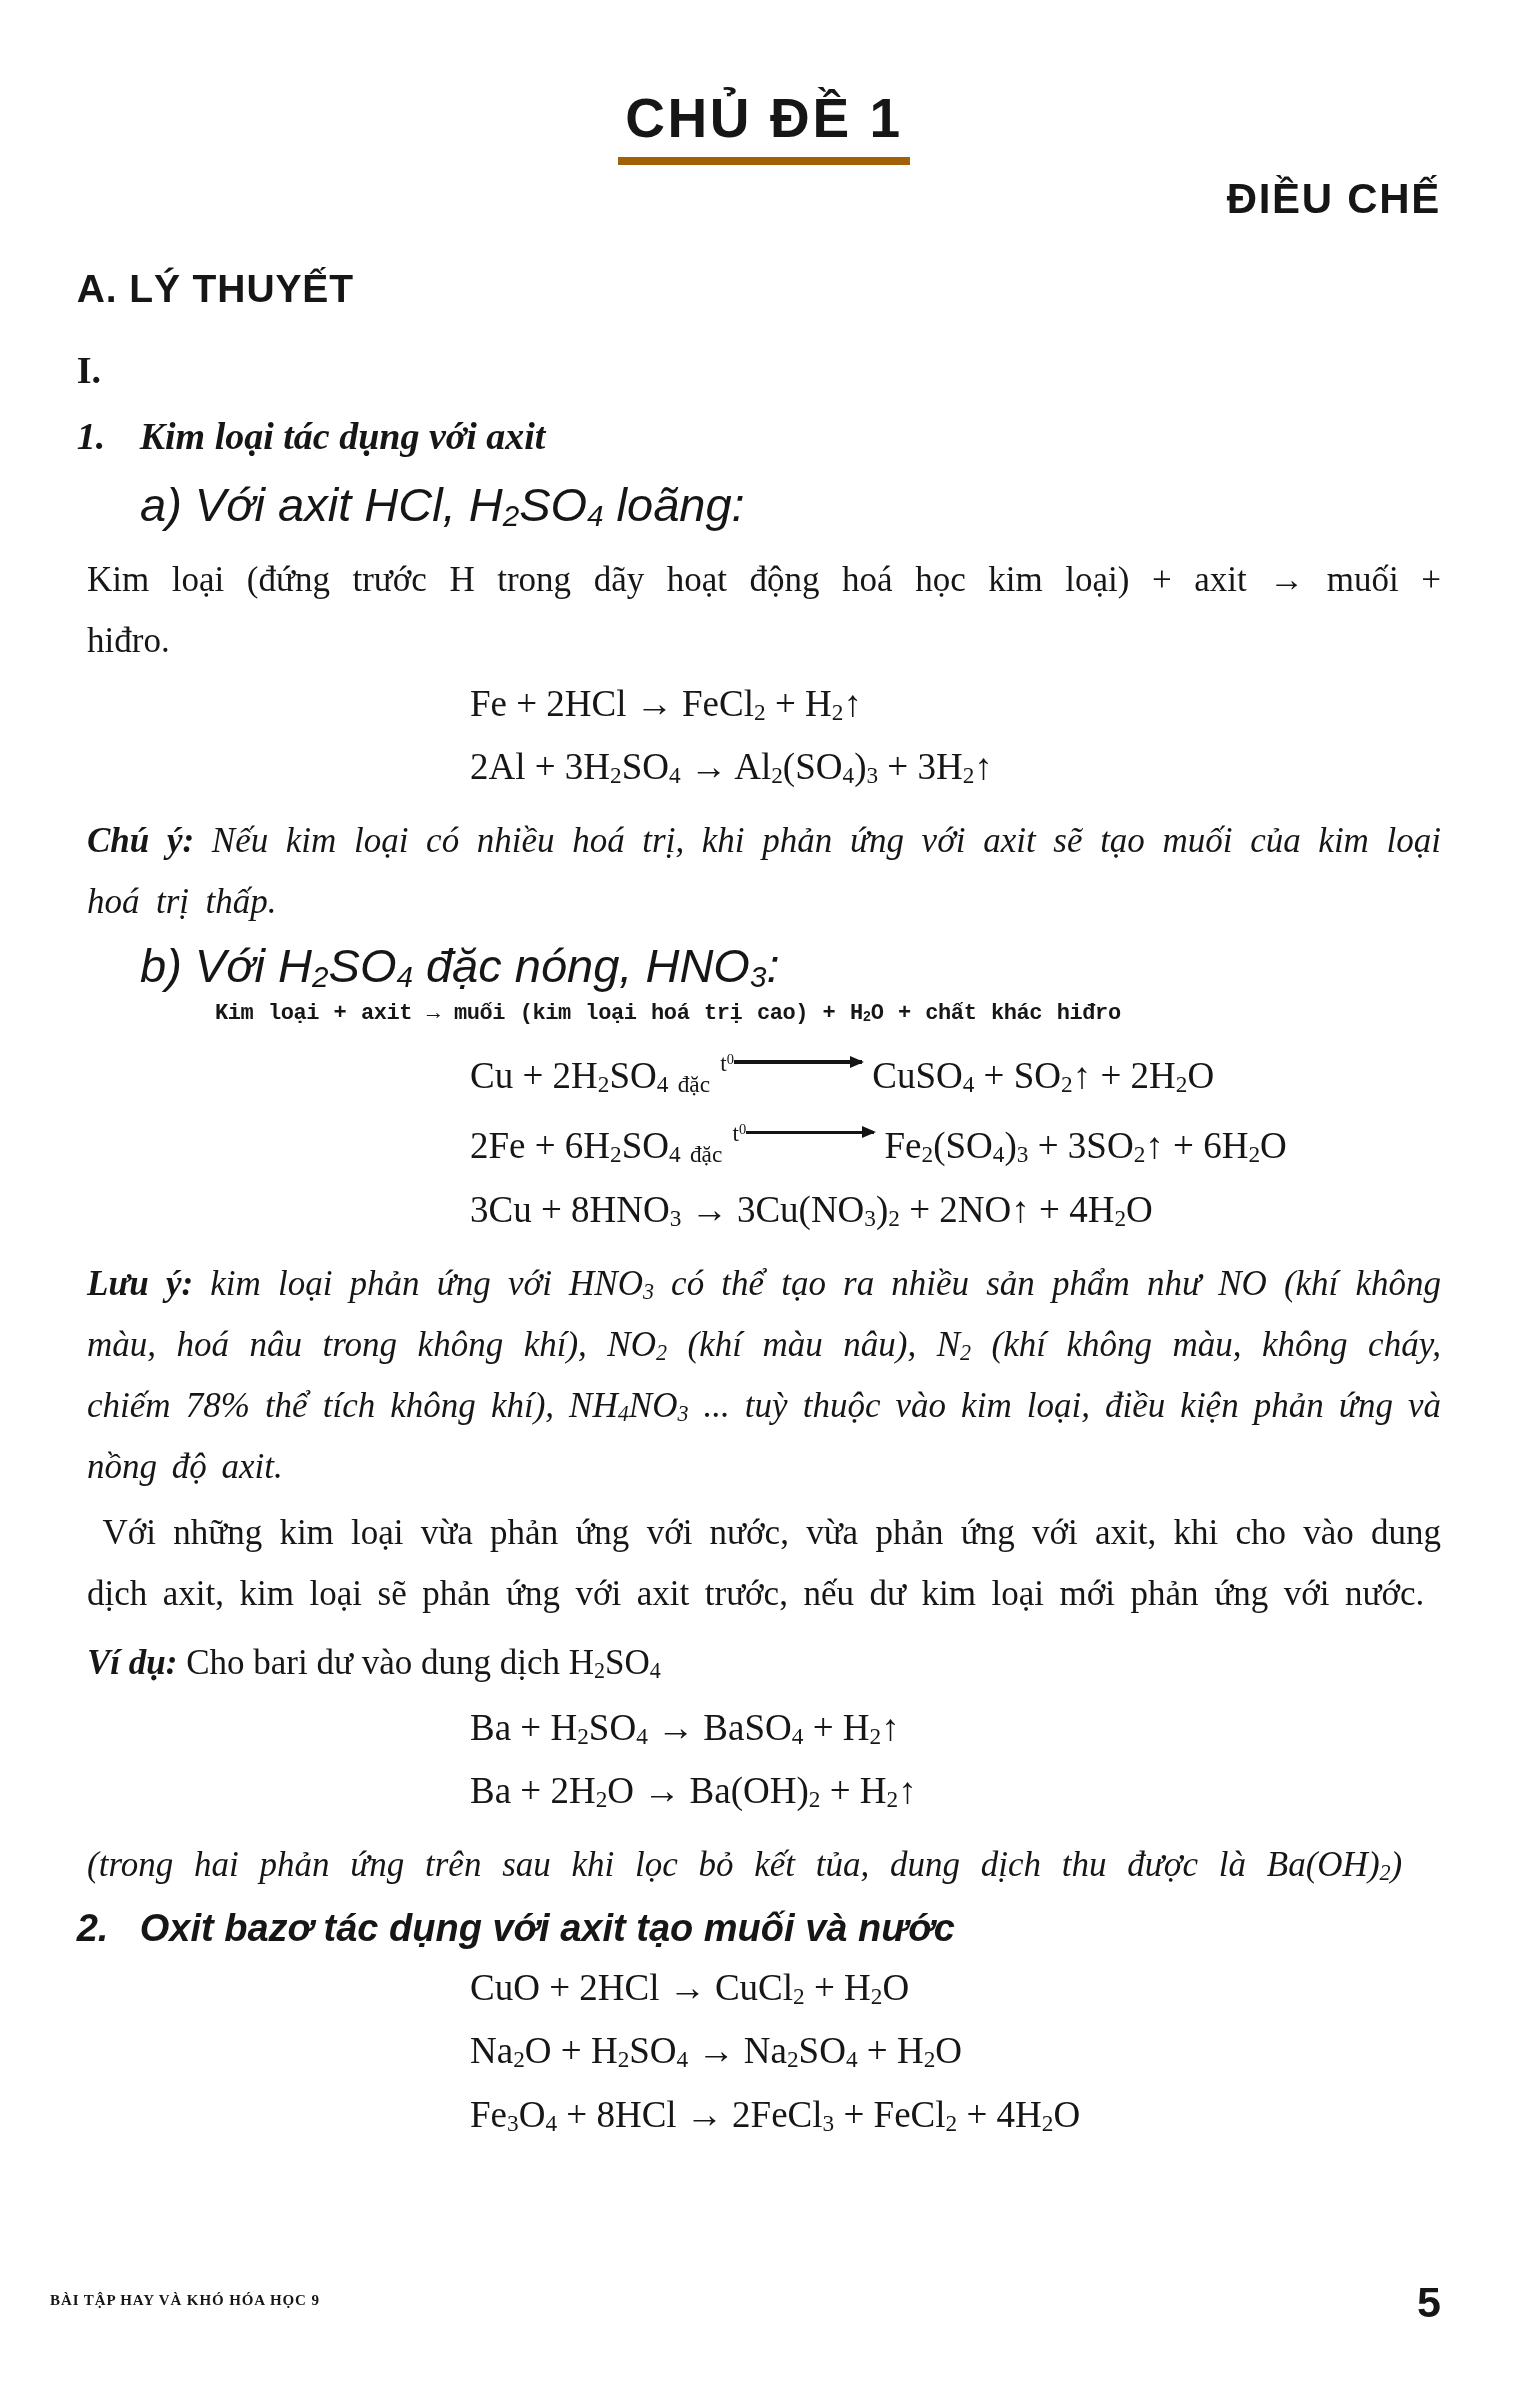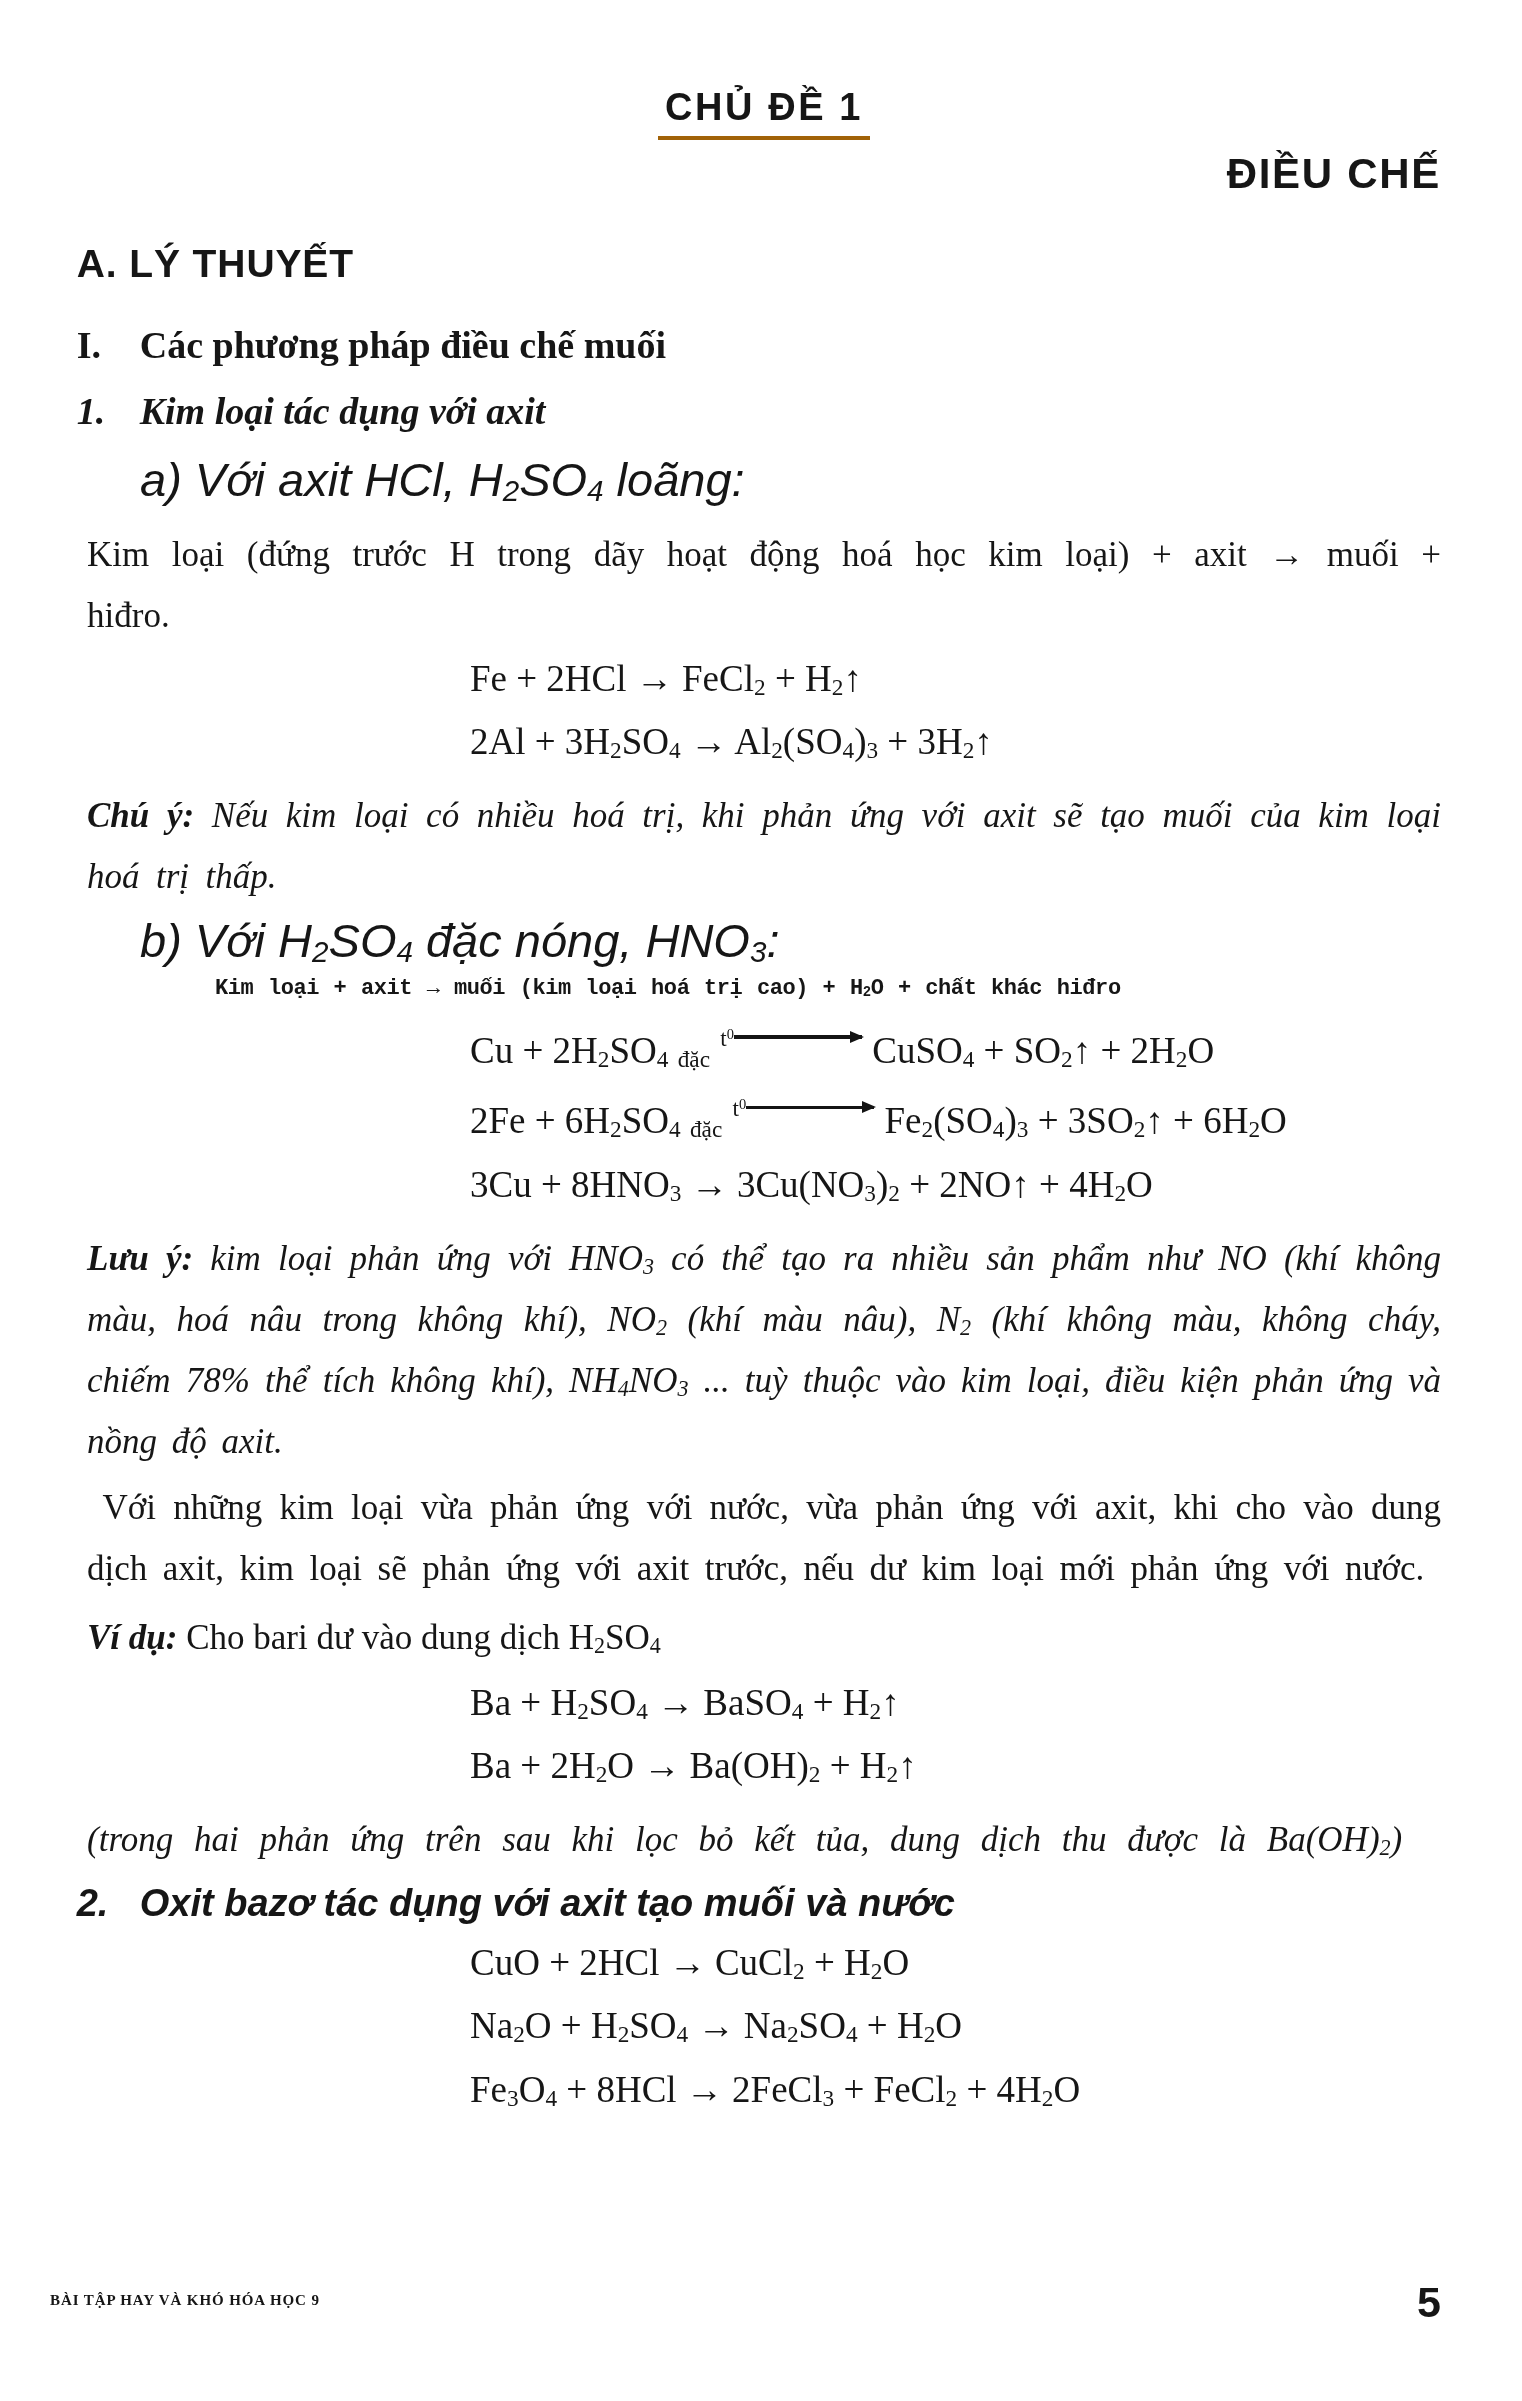--- a/index.html
+++ b/index.html
@@ -9,21 +9,21 @@
   }
   .page{position:absolute;inset:0;padding:53px 81px 0 87px;box-sizing:border-box;}
 
   sub{font-size:63%;vertical-align:-0.18em;line-height:0;}
   sup{font-size:63%;vertical-align:0.5em;line-height:0;}
 
   
   .title1{text-align:center;margin:32.5px 0 10.3px;}
   .title1 .t{
     display:inline-block;font-family:"Liberation Sans",sans-serif;font-weight:bold;
-    font-size:38px;letter-spacing:2.6px;border-bottom:4px solid #a16207;padding:0 6.8px 7.7px;
+    font-size:55px;letter-spacing:2.6px;border-bottom:8px solid #a16207;padding:0 6.8px 7.7px;
   }
   .title2{
     text-align:right;font-family:"Liberation Sans",sans-serif;font-weight:bold;
     font-size:42px;letter-spacing:1.7px;margin:0 0 44px;
   }
 
   
   .h-a{
     font-family:"Liberation Sans",sans-serif;font-weight:bold;font-size:39px;
     letter-spacing:0.9px;margin:0 0 37px -10.3px;
@@ -93,21 +93,20 @@
 
   <div class="title1">
     <span class="t">CHỦ ĐỀ 1</span>
   </div>
   <div class="title2">ĐIỀU CHẾ</div>
 
   <div class="h-a">A. LÝ THUYẾT</div>
 
   <div class="h-row h-i">
     <span class="num">I.</span>
-    <span class="txt">Các phương pháp điều chế muối</span>
   </div>
 
   <div class="h-row h-item h-item1">
     <span class="num">1.</span>
     <span class="txt">Kim loại tác dụng với axit</span>
   </div>
 
   <div class="sub-head">a) Với axit HCl, H<sub>2</sub>SO<sub>4</sub> loãng:</div>
 
   <p class="body p-metal">Kim loại (đứng trước H trong dãy hoạt động hoá học kim loại) + axit → muối + hiđro.</p>

